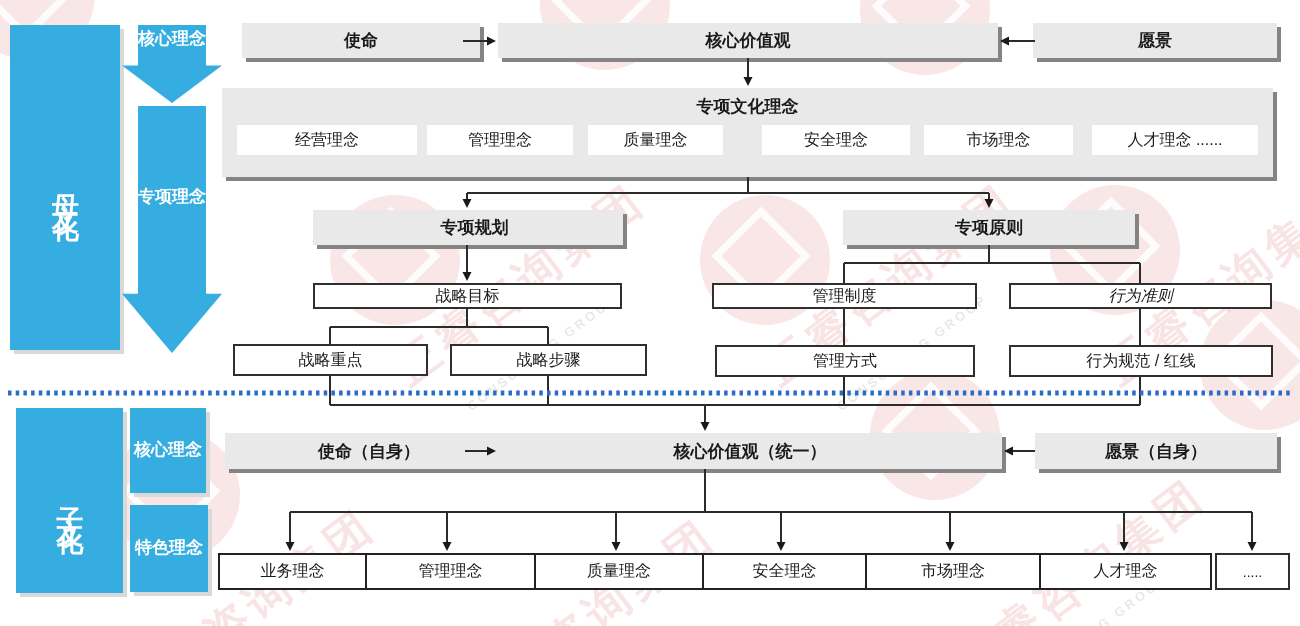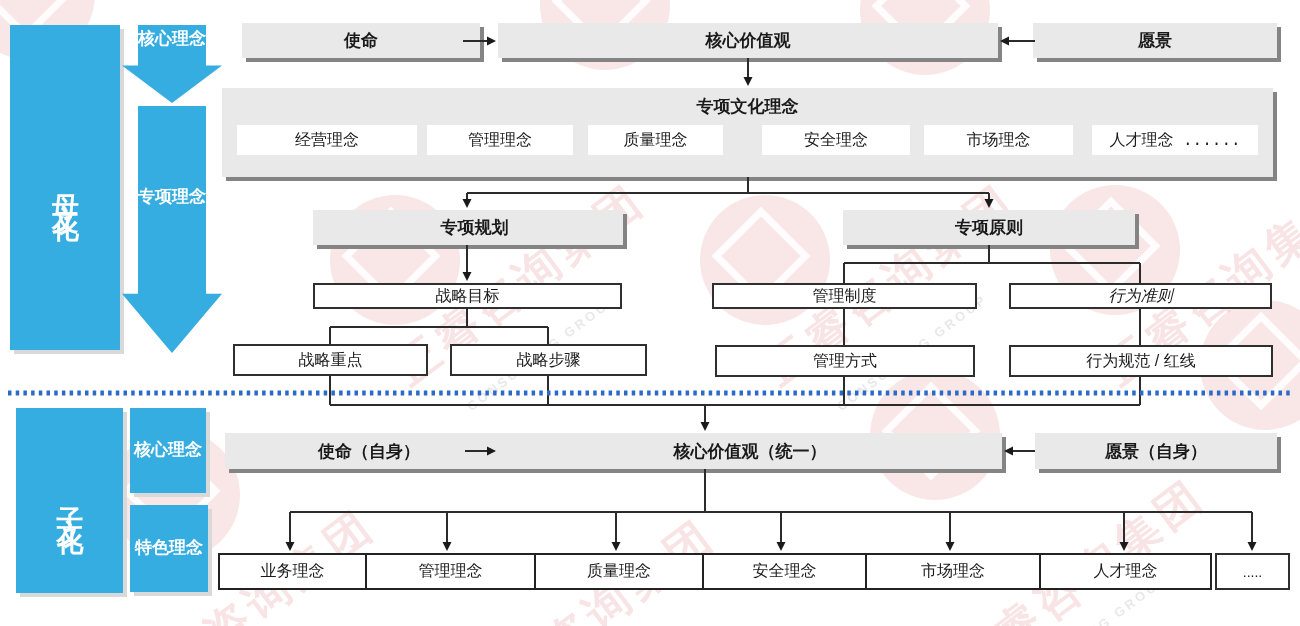--- a/index.html
+++ b/index.html
@@ -19,21 +19,21 @@
     background:#36ade0;color:#fff;font-weight:bold;text-align:center;
     filter:drop-shadow(4px 4px 0 rgba(190,190,190,.75));
   }
   .arrowblue .al{position:absolute;left:0;right:0;font-size:17px;line-height:1.25;}
   .bluecell{font-size:17px;line-height:1.3;font-weight:bold;flex-direction:column;}
   
   .gbox{
     background:#e9e9e9;display:flex;align-items:center;justify-content:center;
     font-weight:bold;font-size:17px;box-shadow:4px 4px 0 #848484;
   }
-  .gcontainer{background:#e9e9e9;box-shadow:4px 4px 0 #848484;font-family:Liberation Mono, monospace;}
+  .gcontainer{background:#e9e9e9;box-shadow:4px 4px 0 #848484;}
   .gcontainer .gtitle{position:absolute;top:7px;left:0;right:0;text-align:center;
     font-weight:bold;font-size:17px;}
   .witem{position:absolute;background:#fff;display:flex;align-items:center;justify-content:center;
     font-size:16px;height:30px;top:37px;}
   
   .wbox{
     background:#fff;border:2px solid #2f2f2f;display:flex;align-items:center;justify-content:center;
     font-size:16px;
   }
   

